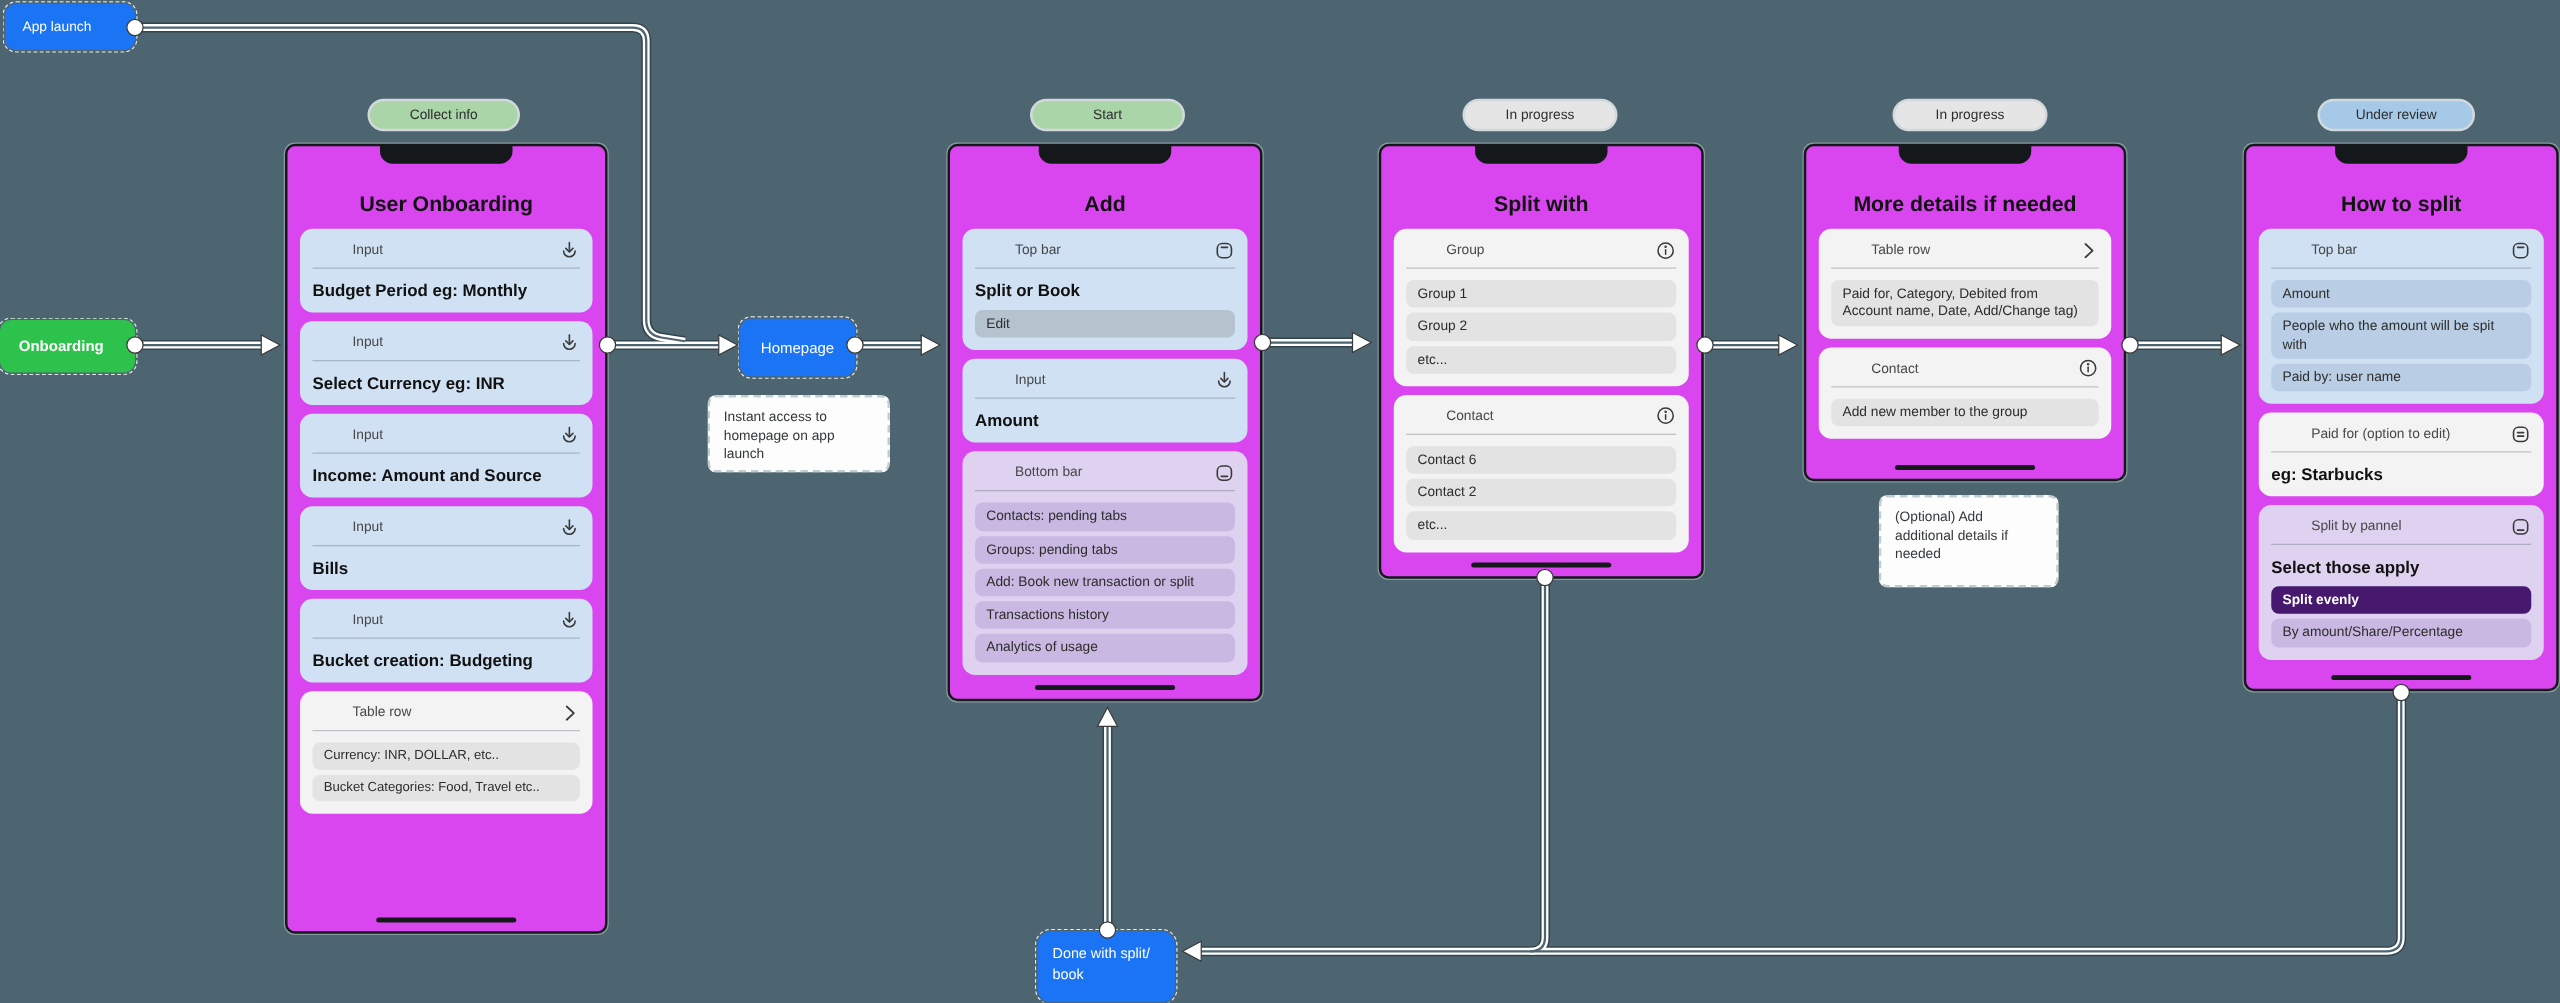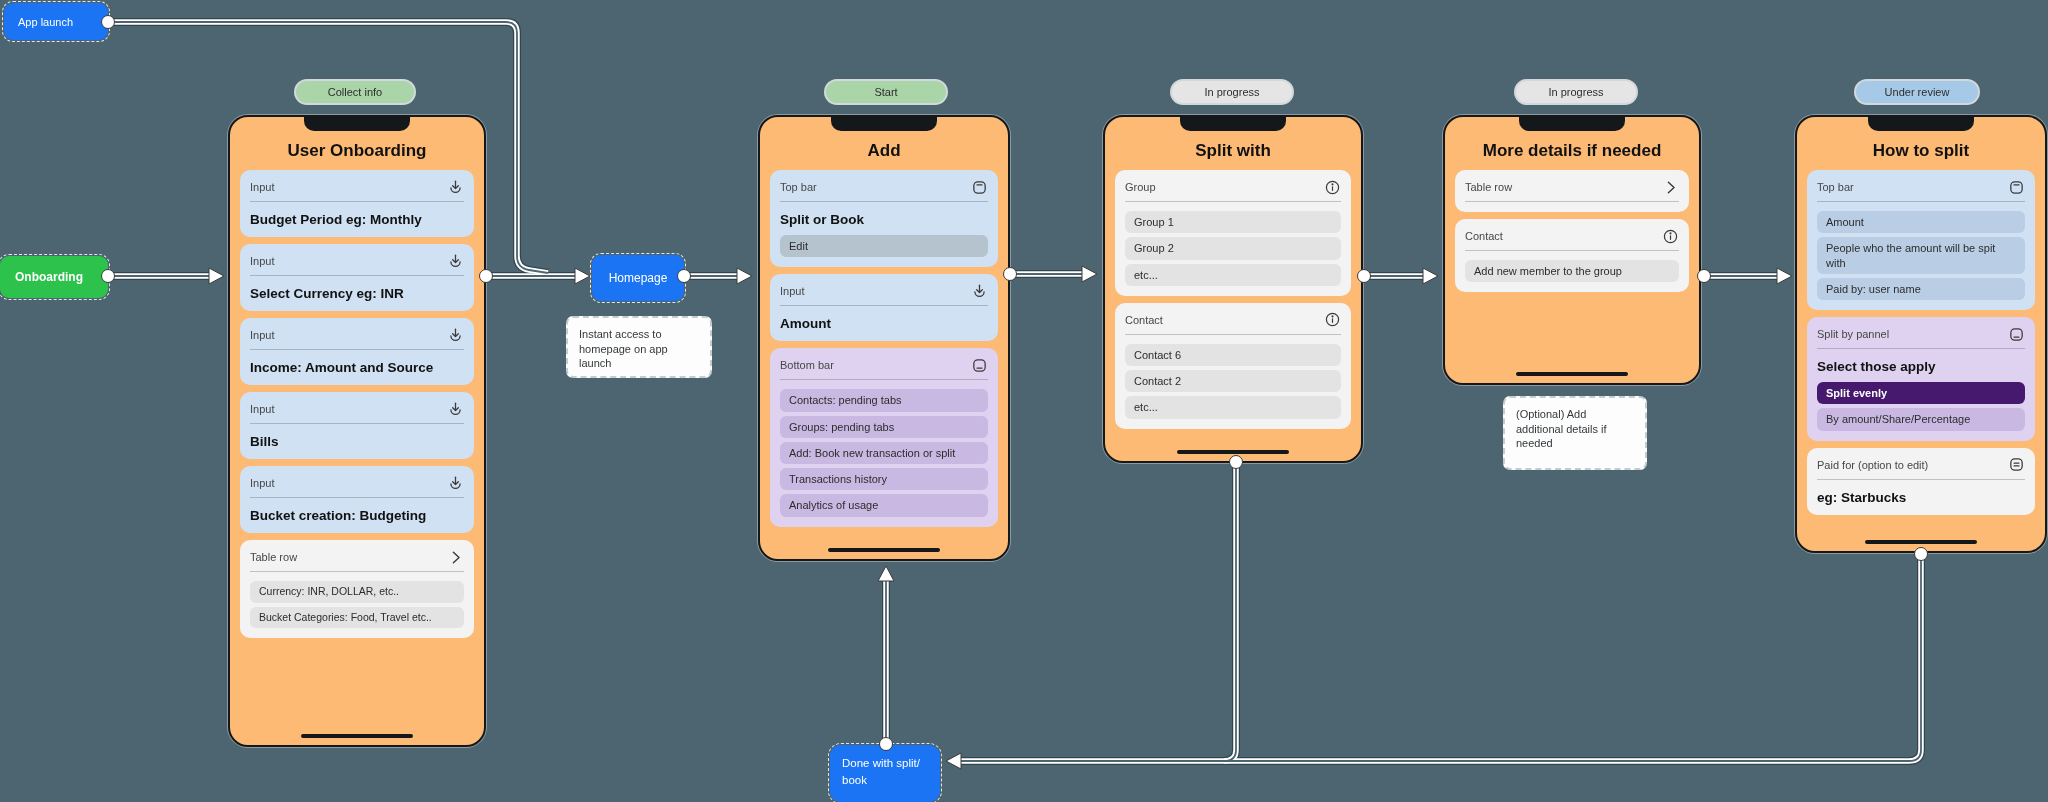--- a/index.html
+++ b/index.html
@@ -20,33 +20,33 @@
   
   .badge{position:absolute;height:22px;border-radius:12px;display:flex;align-items:center;justify-content:center;
     font-size:11px;color:#2d2d2d;box-shadow:0 0 0 2px rgba(255,255,255,.75);z-index:10;}
   .badge.green{background:#a9d5a8;}
   .badge.orange{background:#e5e5e5;}
   .badge.lblue{background:#a6c9e8;}
   
   .note{position:absolute;background:#fdfdfd;border:2px dashed #c2ccd1;border-radius:7px;
     box-sizing:border-box;padding:9px 11px;font-size:11px;line-height:1.32;color:#33383b;z-index:10;}
   
-  .phone{position:absolute;background:#fdba74;border:2.5px solid #15181a;border-radius:20px;
-    box-sizing:border-box;padding:0 10px;z-index:10;box-shadow:0 0 0 1px rgba(255,255,255,.35);}
+  .phone{position:absolute;background:#d946ef;border:2.5px solid #15181a;border-radius:8px;
+    box-sizing:border-box;padding:13px 10px;z-index:10;box-shadow:0 0 0 1px rgba(255,255,255,.35);}
   .notch{position:absolute;top:-1px;left:50%;transform:translateX(-50%);width:106px;height:15px;
     background:#15181a;border-radius:0 0 10px 10px;}
   .p-title{margin-top:24px;margin-bottom:9px;text-align:center;font-size:17px;font-weight:bold;color:#111;}
   .home-bar{position:absolute;bottom:7px;left:50%;transform:translateX(-50%);width:112px;height:4px;
     background:#15181a;border-radius:3px;}
   .stack{display:flex;flex-direction:column;gap:7px;}
   .card{border-radius:10px;padding:8px 10px 10px 10px;box-sizing:border-box;}
   .card.cblue{background:#cfe1f3;}
   .card.cgray{background:#f3f3f3;}
   .card.cpurple{background:#ded2f0;}
-  .card-head{display:flex;align-items:center;justify-content:space-between;height:18px;}
+  .card-head{display:flex;align-items:center;justify-content:space-between;height:18px;margin-left:32px;}
   .card-label{font-size:11px;color:#474747;}
   .card-head .ic{width:17px;height:17px;color:#3a3a3a;flex:0 0 auto;}
   .card-head .ic svg{width:100%;height:100%;display:block;}
   .divider{border-bottom:1px solid rgba(60,70,80,.28);margin-top:5px;}
   .card-value{font-size:13.5px;font-weight:bold;color:#111;margin-top:10px;}
   .rows{display:flex;flex-direction:column;gap:4px;margin-top:9px;}
   .row{border-radius:6px;padding:4px 9px;font-size:11px;color:#2c2c2c;line-height:1.3;}
   .cblue .row{background:#b9cee4;}
   .row.gray-blue{background:#b5c3cf;}
   .cgray .row{background:#e3e3e3;}
@@ -300,20 +300,23 @@
       <div class="card cgray">
         <div class="card-head">
           <span class="card-label">Table row</span>
           <span class="ic">
               <svg viewBox="0 0 24 24" fill="none" stroke="currentColor" stroke-width="2" stroke-linecap="round" stroke-linejoin="round">
                 <path d="M9 4.5l8 7.5-8 7.5"></path>
               </svg>
             </span>
         </div>
         <div class="divider"></div>
+        <div class="rows">
+          <div class="row">Paid for, Category, Debited from Account name, Date, Add/Change tag)</div>
+        </div>
       </div>
       <div class="card cgray">
         <div class="card-head">
           <span class="card-label">Contact</span>
           <span class="ic">
               <svg viewBox="0 0 24 24" fill="none" stroke="currentColor" stroke-width="1.7">
                 <circle cx="12" cy="12" r="8.6"></circle>
                 <path d="M12 11v5" stroke-linecap="round"></path>
                 <circle cx="12" cy="7.6" r="0.6" fill="currentColor"></circle>
               </svg>
@@ -342,50 +345,50 @@
               </svg>
             </span>
         </div>
         <div class="divider"></div>
         <div class="rows">
           <div class="row">Amount</div>
           <div class="row">People who the amount will be spit with</div>
           <div class="row">Paid by: user name</div>
         </div>
       </div>
+      <div class="card cgray">
+        <div class="card-head">
+          <span class="card-label">Paid for (option to edit)</span>
+          <span class="ic">
+              <svg viewBox="0 0 24 24" fill="none" stroke="currentColor" stroke-width="1.8" stroke-linecap="round">
+                <rect x="4" y="4" width="16" height="16" rx="5.5"></rect>
+                <path d="M8.5 10h7"></path>
+                <path d="M8.5 14h7"></path>
+              </svg>
+            </span>
+        </div>
+        <div class="divider"></div>
+        <div class="card-value">eg: Starbucks</div>
+      </div>
       <div class="card cpurple">
         <div class="card-head">
           <span class="card-label">Split by pannel</span>
           <span class="ic">
               <svg viewBox="0 0 24 24" fill="none" stroke="currentColor" stroke-width="1.8" stroke-linecap="round">
                 <rect x="4" y="4" width="16" height="16" rx="5.5"></rect>
                 <path d="M8.5 15.7h7"></path>
               </svg>
             </span>
         </div>
         <div class="divider"></div>
         <div class="card-value">Select those apply</div>
         <div class="rows" style="margin-top:8px;">
           <div class="row selected">Split evenly</div>
           <div class="row">By amount/Share/Percentage</div>
         </div>
-      </div>
-      <div class="card cgray">
-        <div class="card-head">
-          <span class="card-label">Paid for (option to edit)</span>
-          <span class="ic">
-              <svg viewBox="0 0 24 24" fill="none" stroke="currentColor" stroke-width="1.8" stroke-linecap="round">
-                <rect x="4" y="4" width="16" height="16" rx="5.5"></rect>
-                <path d="M8.5 10h7"></path>
-                <path d="M8.5 14h7"></path>
-              </svg>
-            </span>
-        </div>
-        <div class="divider"></div>
-        <div class="card-value">eg: Starbucks</div>
       </div>
     </div>
     <div class="home-bar"></div>
   </div>
 
   <svg class="connectors" width="2048" height="802" viewBox="0 0 2048 802">
 
     <g>
       <path class="c-outer" d="M108 22 H506 Q517 22 517 33 V256 Q517 268 529 270 L548 273"></path>
       <path class="c-outer" d="M486 276 H582"></path>

